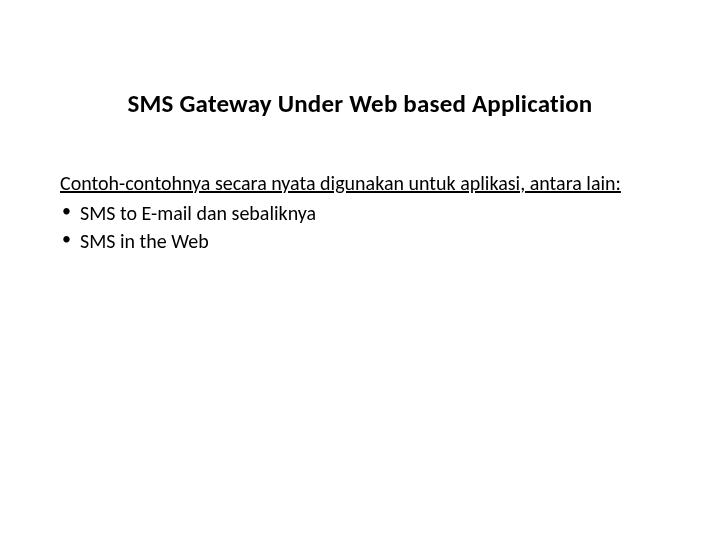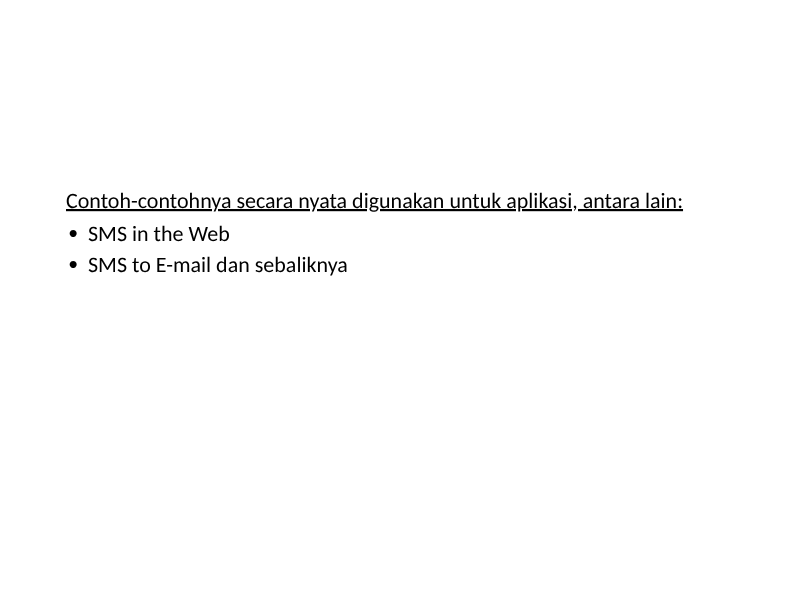--- a/index.html
+++ b/index.html
@@ -62,27 +62,28 @@
   }
   .li-offset {
     margin-left: -20px;
   }
 </style>
 </head>
 <body>
 
 <div class="slide">
 
+  <div class="title">SMS Gateway Under Web based Application</div>
 
   <div class="body">
     <p class="intro">Contoh-contohnya secara nyata digunakan untuk aplikasi, antara lain:</p>
 
     <ul class="bullets li-offset">
       <li>
-        <span class="li-text">SMS in the Web</span>
+        <span class="li-text">SMS to E-mail dan sebaliknya</span>
       </li>
       <li>
-        <span class="li-text">SMS to E-mail dan sebaliknya</span>
+        <span class="li-text">SMS in the Web</span>
       </li>
     </ul>
   </div>
 
 </div>
 
 </body></html>

